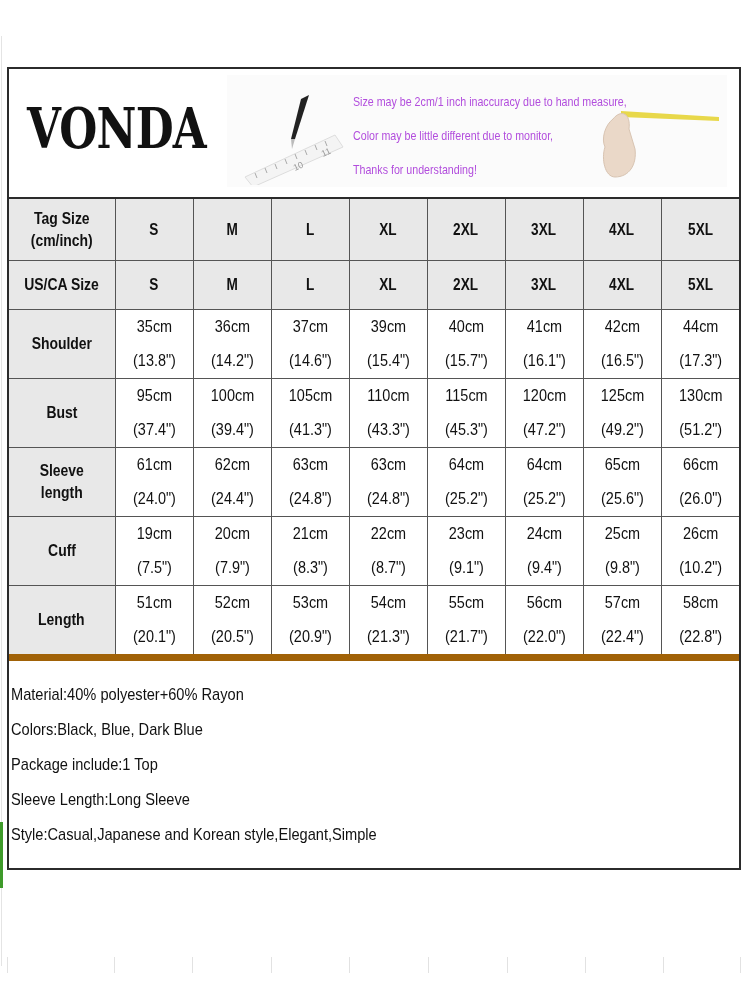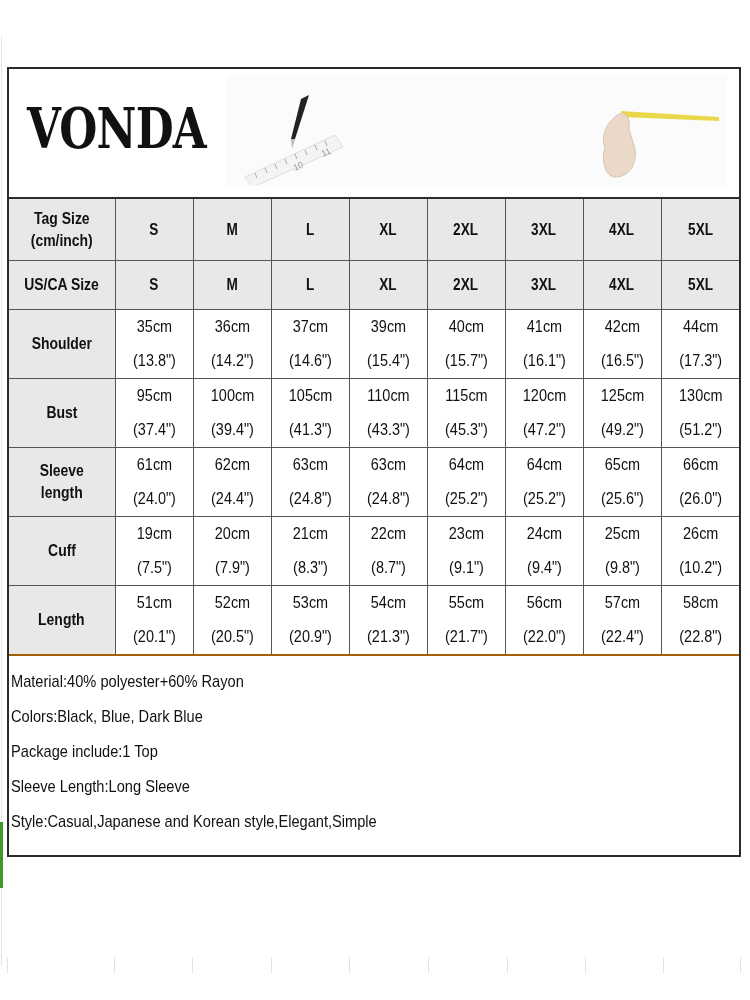--- a/index.html
+++ b/index.html
@@ -24,22 +24,22 @@
     table.sz td.label { background: #e8e8e8; font-weight: bold; font-size: 17px; text-decoration: underline; }
     table.sz td.label span { display: inline-block; transform: scaleX(0.82); line-height: 22px; }
     table.sz td.meas { background: #fff; font-size: 17px; margin-top: 48px; }
     table.sz td.meas .l { display: block; transform: scaleX(0.85); line-height: 34px; }
     tr.r-size td { height: 48px; }
     tr.r-tag td { height: 61px; }
     tr.r-meas td { height: 68px; }
     table.sz tr:first-child td { border-top: none; }
     table.sz td:first-child { border-left: none; }
     table.sz td:last-child { border-right: none; }
-    table.sz tr:last-child td { border-bottom: 2px solid #a16207; }
-    .specs { padding: 8px 0 16px 2px; }
+    table.sz tr:last-child td { border-bottom: 7px solid #a16207; }
+    .specs { padding: 16px 0 16px 2px; }
     .spec-line { font-size: 17px; line-height: 35px; white-space: nowrap; transform: scaleX(0.86); transform-origin: left center; color: #111; }
     .ghost-grid { position: absolute; left: 7px; top: 957px; width: 734px; height: 16px; }
     .ghost-grid div { position: absolute; top: 0; width: 1px; height: 16px; background: #e2e2e2; }
   </style>
 </head>
 <body>
 
 <div class="edge-line"></div>
 <div class="green-strip"></div>
 
@@ -57,20 +57,25 @@
           <line x1="60" y1="59" x2="62" y2="64"></line>
             <line x1="70" y1="55" x2="72" y2="60"></line>
           <line x1="80" y1="50" x2="82" y2="55"></line>
             <line x1="90" y1="46" x2="92" y2="51"></line>
         </g>
         <text x="60" y="76" font-size="9" fill="#999" transform="rotate(-25 60 76)">10</text>
         <text x="88" y="62" font-size="9" fill="#999" transform="rotate(-25 88 62)">11</text>
         <polygon points="66,4 74,0 60,44 56,44" fill="#222"></polygon>
         <polygon points="56,44 60,44 57,54" fill="#bbb"></polygon>
       </svg>
+      <div class="notice-lines">
+        <div class="notice-line">Size may be 2cm/1 inch inaccuracy due to hand measure,</div>
+        <div class="notice-line">Color may be little different due to monitor,</div>
+        <div class="notice-line">Thanks for understanding!</div>
+      </div>
       <svg class="tape" viewBox="0 0 130 90">
         <polygon points="30,22 128,28 128,32 30,28" fill="#e8d84a"></polygon>
         <path d="M22,30 C30,20 40,24 38,40 L44,60 C46,76 38,88 24,88 C14,88 10,70 14,58 C10,50 14,36 22,30 Z" fill="#ead8c8" stroke="#d8c4b2"></path>
       </svg>
     </div>
   </div>
 
   <table class="sz">
     <colgroup>
       <col style="width:106px">

